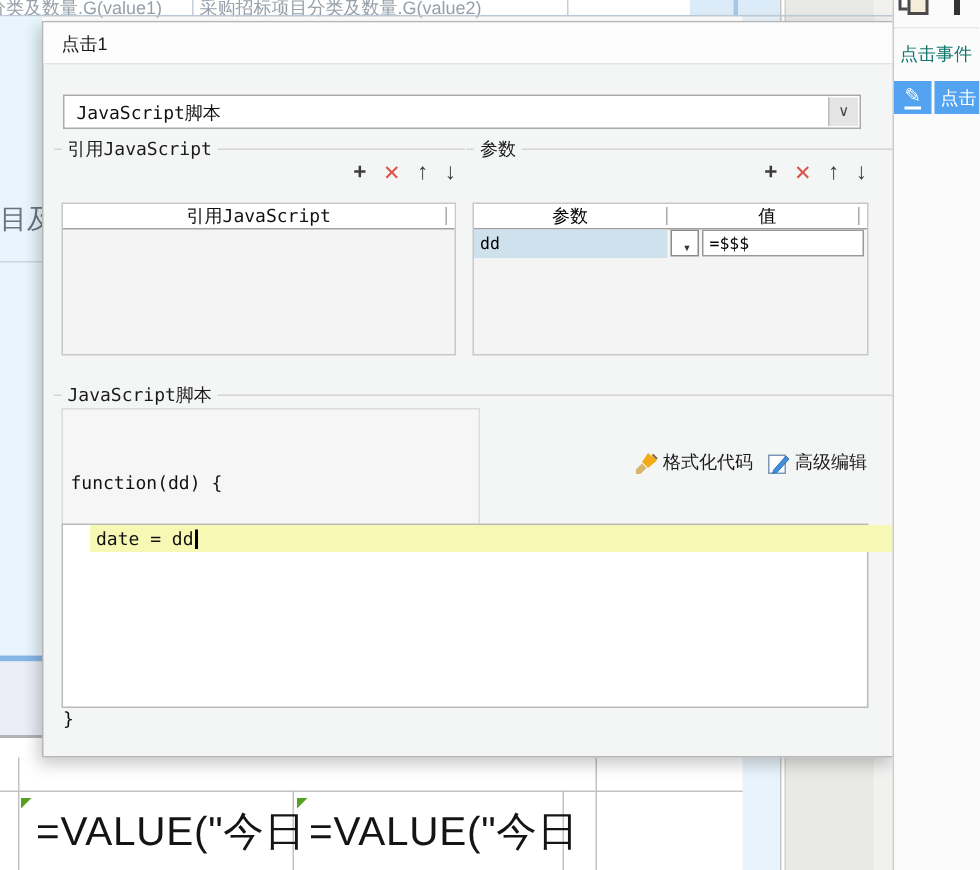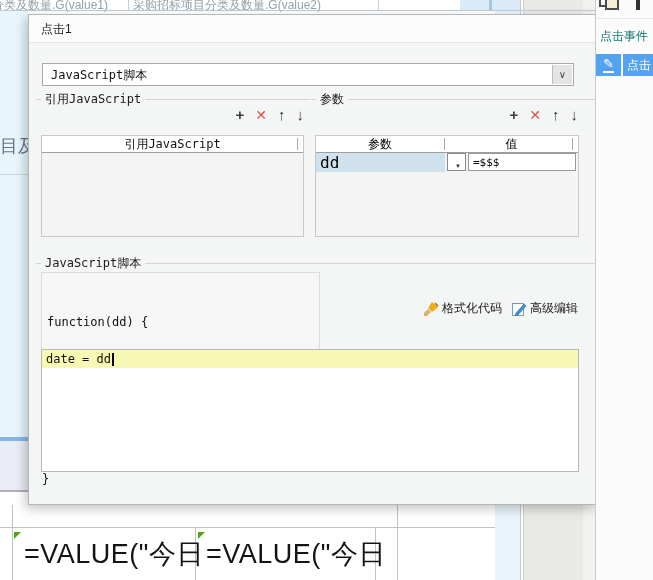--- a/index.html
+++ b/index.html
@@ -69,35 +69,35 @@
   .tb-ico{font-size:15px;font-weight:bold;color:#3c3c3c;cursor:pointer;line-height:18px;}
   .tb-del{color:#d9534a;font-size:14px;}
   .tbl{top:120px;height:100px;background:#f4f4f4;border:1px solid #c8c8c8;}
   .tbl-ref{left:12px;width:261px;} .tbl-param{left:286px;width:262px;}
   .tbl-head{left:0;top:0;width:100%;height:16px;background:#fff;border-bottom:1px solid #9f9f9f;
             font-size:12px;text-align:center;line-height:16px;color:#111;}
   .head-tick{top:2px;width:1px;height:12px;background:#aaa;}
   .ph-div{left:128px;} .ph-end{right:5px;} .rh-end{right:5px;top:2px;}
   .p-col1{left:0;top:0;width:128px;height:16px;line-height:16px;text-align:center;font-size:12px;}
   .p-col2{left:129px;top:0;width:133px;height:16px;line-height:16px;text-align:center;font-size:12px;}
-  .p-name{left:0;top:17px;width:129px;height:19px;background:#cfe1ed;font-size:16px;
+  .p-name{left:0;top:17px;width:129px;height:19px;background:#cfe1ed;font-size:11px;
           line-height:19px;padding-left:4px;box-sizing:border-box;cursor:pointer;}
   .fx-btn{left:131px;top:17px;width:19px;height:18px;background:#fff;border:1px solid #8a8a8a;
           box-sizing:border-box;cursor:pointer;font-family:"Liberation Serif","DejaVu Serif",serif;}
   .fx-text{left:1px;top:0px;font-size:9px;color:#111;margin-left:30px;}
   .fx-caret{left:7px;top:9px;font-size:6px;color:#333;}
   .val-input{left:152px;top:17px;width:108px;height:18px;background:#fff;border:1px solid #999;
              box-sizing:border-box;font-size:11px;padding:0 0 0 4px;
              font-family:"DejaVu Sans Mono","Liberation Mono",monospace;}
   .script-hdr{left:12px;top:257px;width:277px;height:77px;background:#f6f6f6;border:1px solid #dcdcdc;}
   .fn-prefix{left:5px;top:42px;font-size:12px;color:#111;white-space:pre;}
   .links{left:300px;top:285px;width:249px;display:flex;justify-content:flex-end;gap:9px;align-items:center;}
   .link{display:flex;align-items:center;gap:3px;cursor:pointer;font-size:12px;color:#1a1a1a;white-space:nowrap;}
   .code-box{left:12px;top:334px;width:536px;height:121px;background:#fff;border:1px solid #b9b9b9;}
-  .active-line{left:0;top:0;width:100%;height:18px;background:#f8f8b5;display:flex;align-items:center;cursor:text;}
+  .active-line{left:18px;top:0;width:100%;height:18px;background:#f8f8b5;display:flex;align-items:center;cursor:text;}
   .active-text{font-size:12px;color:#111;padding-left:4px;white-space:pre;}
   .caret{display:inline-block;width:2px;height:13px;background:#000;margin-left:1px;}
   .code-rest{left:0;top:18px;width:100%;height:103px;cursor:text;}
   .fn-suffix{left:13px;top:457px;font-size:12px;color:#111;}
 </style>
 </head>
 <body>
 
 <div id="screen">
 

